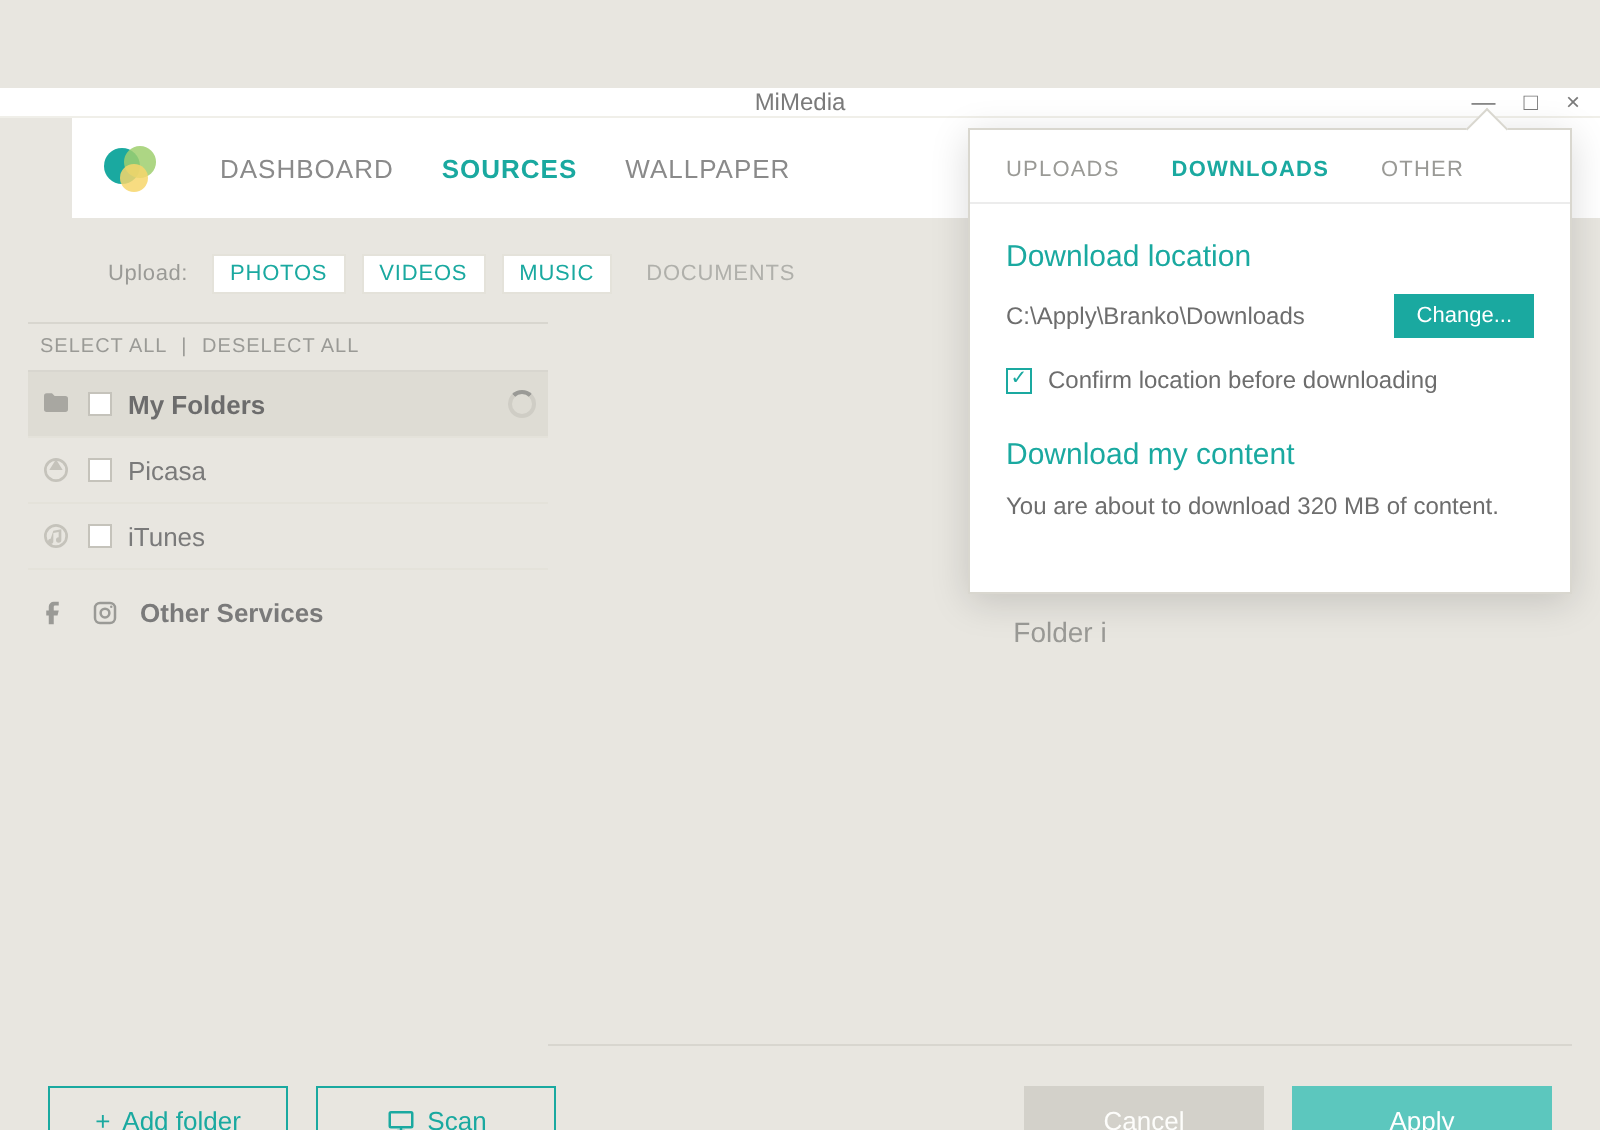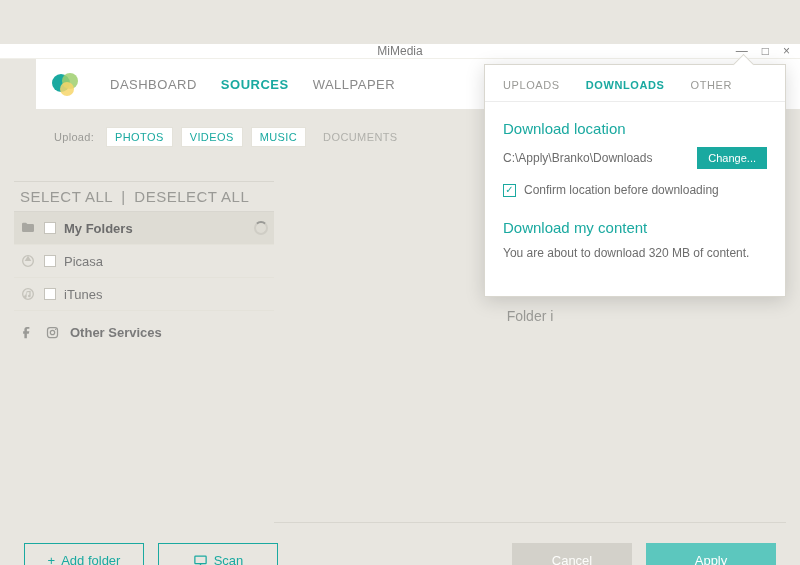--- a/index.html
+++ b/index.html
@@ -16,21 +16,21 @@
   .navtab.active { color: #1aa9a0; font-weight: 600; }
   .header-right { margin-left: auto; display: flex; align-items: center; gap: 18px; color: #9a9a9a; }
   .header-right .icon { width: 20px; height: 20px; display: flex; align-items: center; justify-content: center; cursor: pointer; }
   .header-right svg { width: 20px; height: 20px; stroke: #9a9a9a; fill: none; stroke-width: 1.8; }
   .header-right .gear svg { stroke: #1aa9a0; }
   .content { height: calc(100% - 26px - 50px - 75px); padding: 0 14px; display: flex; gap: 0; }
   .upload-row { padding: 18px 0 14px 0; display: flex; align-items: center; gap: 8px; }
   .upload-label { font-size: 11px; color: #9a9a96; letter-spacing: 0.3px; margin-right: 4px; margin-left: 40px; }
   .pill { font-size: 11px; letter-spacing: 0.4px; padding: 3px 8px; background: #ffffff; color: #1aa9a0; border: 1px solid #e4e2da; cursor: pointer; }
   .pill.muted { color: #b0b0ab; }
-  .selection-bar { font-size: 15px; letter-spacing: 0.5px; color: #9a9a96; padding: 6px 6px; border-top: 1px solid #d8d6cf; border-bottom: 1px solid #d8d6cf; margin-top: 20px; }
+  .selection-bar { font-size: 10px; letter-spacing: 0.5px; color: #9a9a96; padding: 6px 6px; border-top: 1px solid #d8d6cf; border-bottom: 1px solid #d8d6cf; }
   .selection-bar .sep { margin: 0 4px; }
   .tree-item { display: flex; align-items: center; gap: 8px; padding: 8px 6px; font-size: 13px; color: #7a7a7a; border-bottom: 1px solid #e4e2da; cursor: pointer; }
   .tree-item.selected { background: #dedcd4; color: #6c6c6c; font-weight: 600; }
   .tree-item .spinner { margin-left: auto; width: 14px; height: 14px; border: 2px solid #cfcdc5; border-top-color: #9a9a96; border-radius: 50%; }
   .tree-item .cb { width: 12px; height: 12px; border: 1px solid #c5c3bb; background: #fff; }
   .tree-item .row-icon { width: 16px; height: 16px; display: flex; align-items: center; justify-content: center; }
   .tree-item .row-icon svg { width: 16px; height: 16px; fill: #a8a7a1; }
   .others { display: flex; align-items: center; gap: 10px; padding: 14px 6px; font-size: 13px; color: #7a7a7a; font-weight: 600; }
   .others .row-icon { width: 15px; height: 15px; display:flex; align-items:center; justify-content:center; }
   .others .row-icon svg { width: 15px; height: 15px; fill: #9a9a96; }

